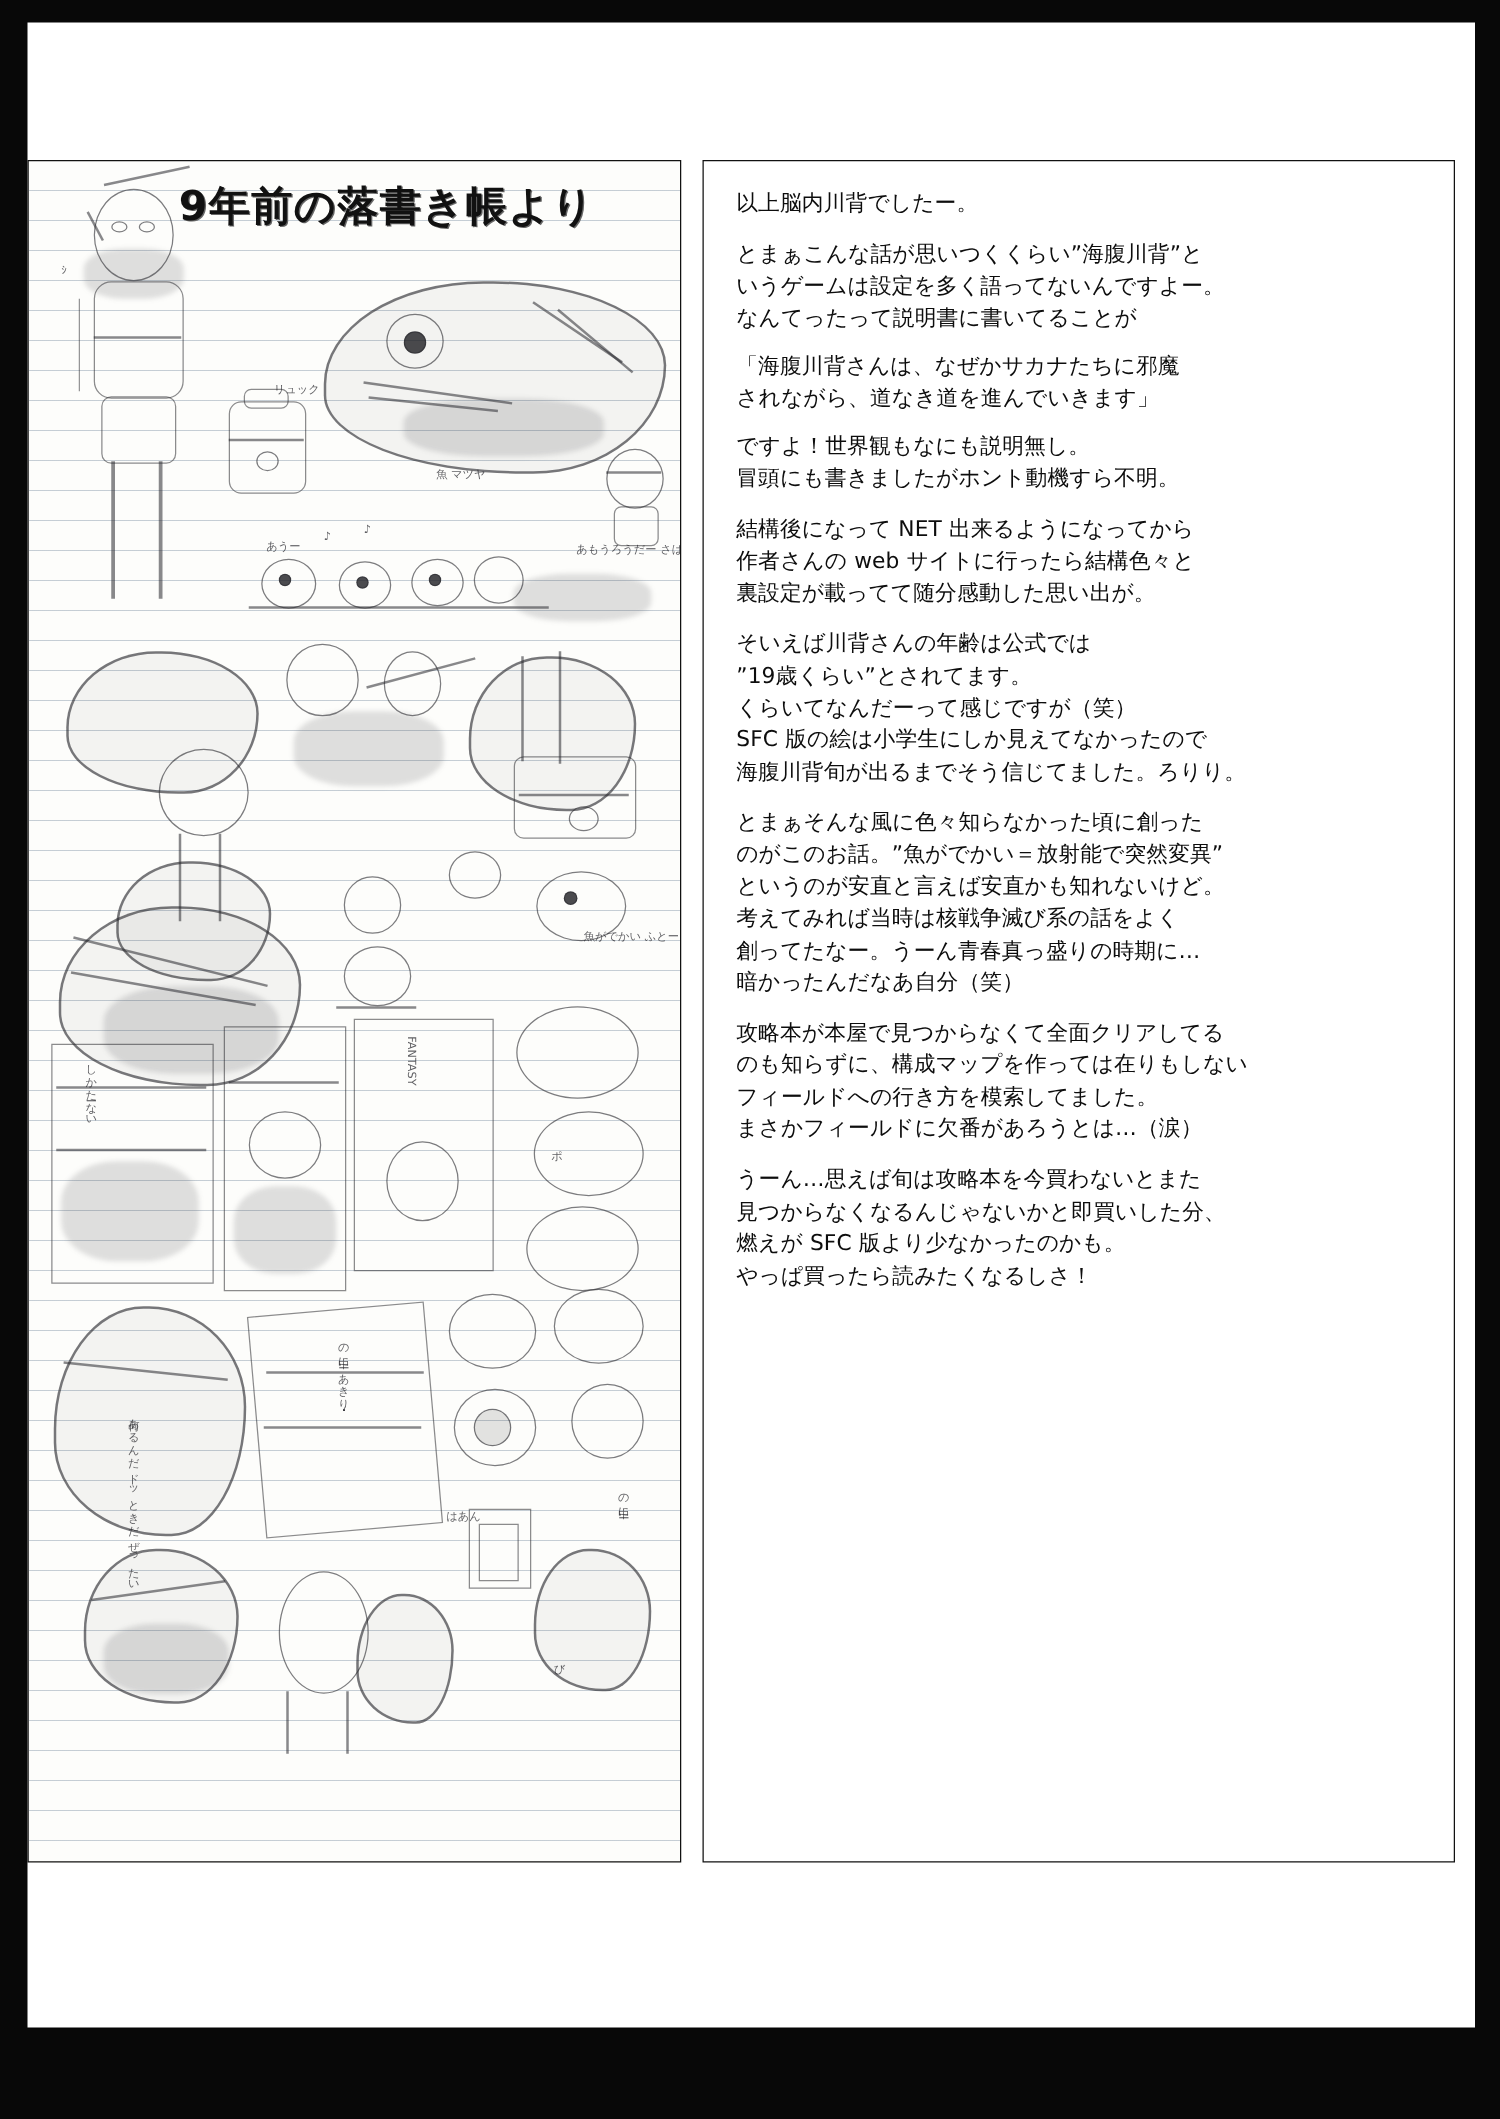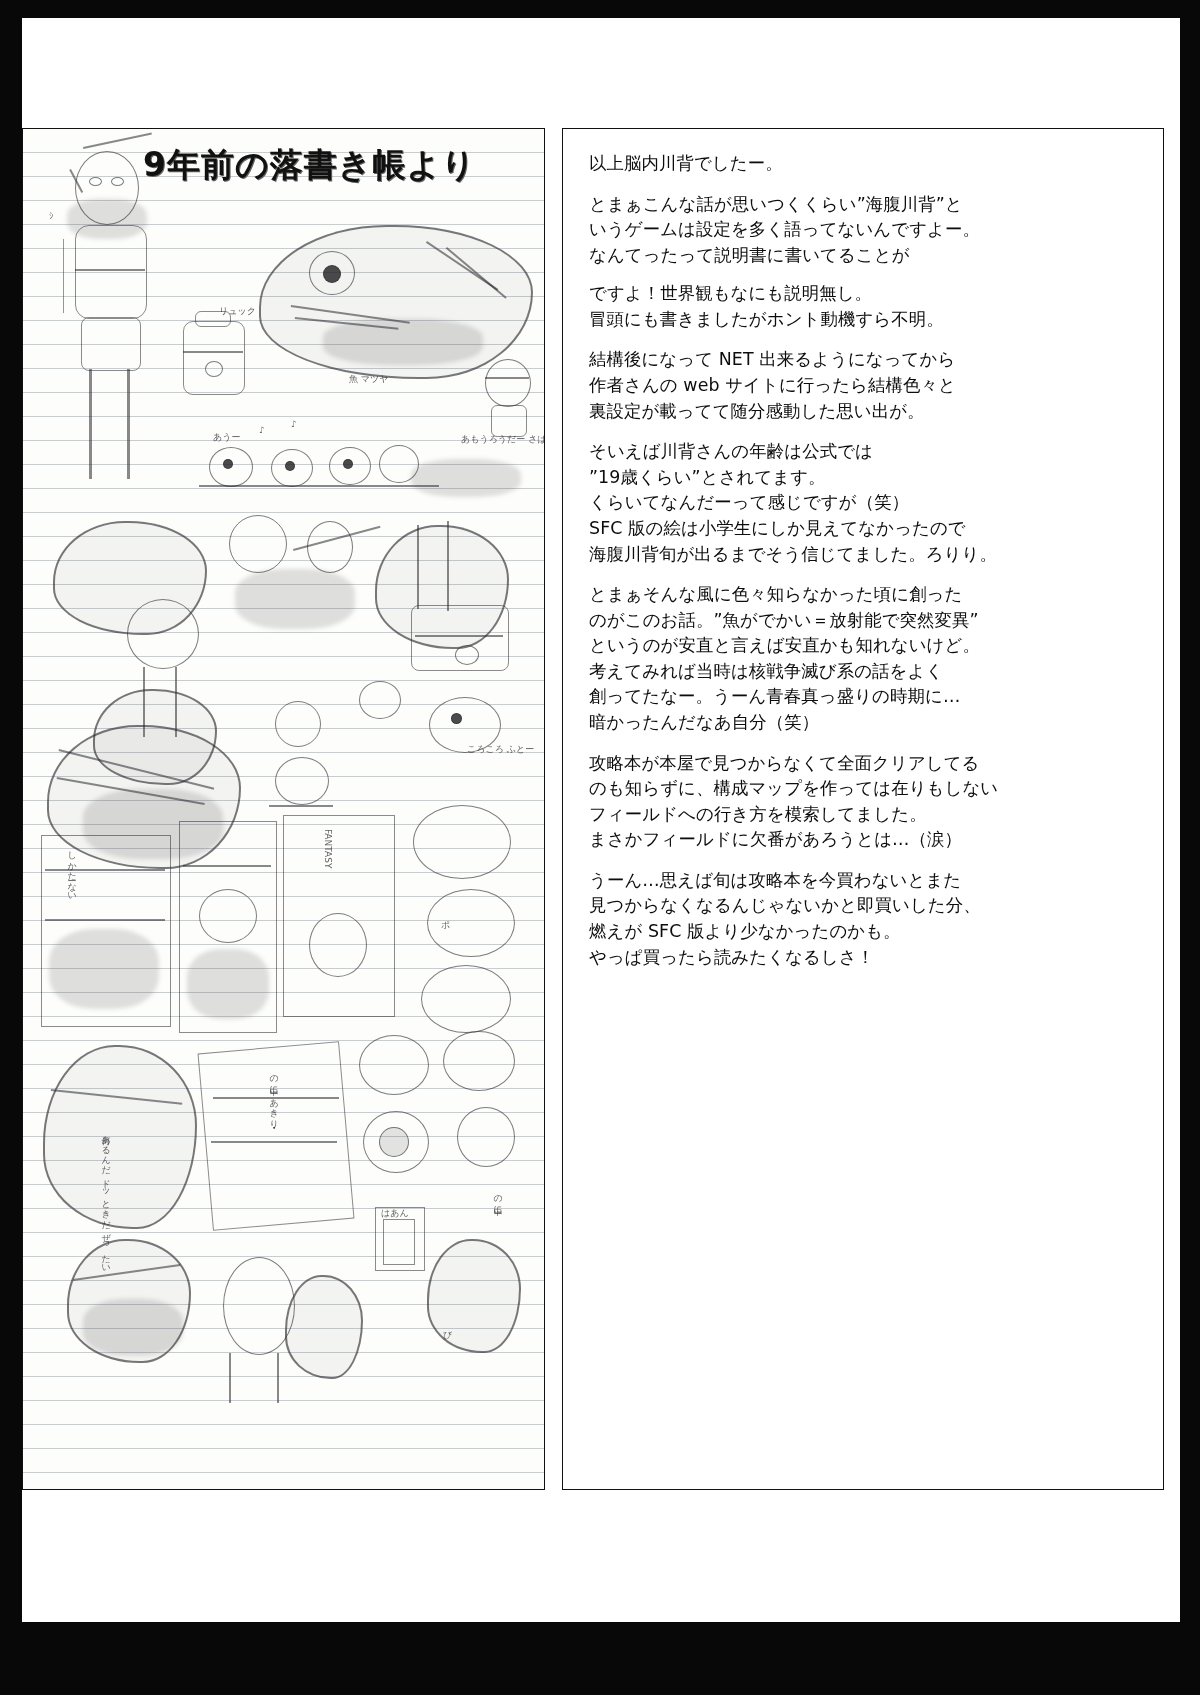--- a/index.html
+++ b/index.html
@@ -265,21 +265,21 @@
 
       <div class="sk-blob" style="left:24px; top:596px; width:190px; height:140px;"></div>
       <div class="sk-line" style="left:36px; top:620px; width:160px; height:2px; transform:rotate(14deg);"></div>
       <div class="sk-line" style="left:34px; top:648px; width:150px; height:2px; transform:rotate(10deg);"></div>
       <div class="sk-shade" style="left:60px; top:660px; width:140px; height:70px;"></div>
 
       <div class="sk-ell" style="left:252px; top:572px; width:44px; height:44px;"></div>
       <div class="sk-ell" style="left:336px; top:552px; width:40px; height:36px;"></div>
       <div class="sk-ell" style="left:406px; top:568px; width:70px; height:54px;"></div>
       <div class="sk-ell" style="left:428px; top:584px; width:9px; height:9px; background:rgba(30,30,35,.8);"></div>
-      <div class="sk-text" style="left:444px; top:614px;">ころころ ふとー</div>
+      <div class="sk-text" style="left:444px; top:614px;">魚がでかい ふとー</div>
       <div class="sk-ell" style="left:252px; top:628px; width:52px; height:46px;"></div>
       <div class="sk-line" style="left:246px; top:676px; width:64px; height:1.5px;"></div>
     </div>
 
     <div class="sketch">
       <div class="sk-rect" style="left:18px; top:706px; width:128px; height:190px;"></div>
       <div class="sk-line" style="left:22px; top:740px; width:120px; height:1.5px;"></div>
       <div class="sk-line" style="left:22px; top:790px; width:120px; height:1.5px;"></div>
       <div class="sk-text r" style="left:42px; top:716px;">しかたーない</div>
       <div class="sk-shade" style="left:26px; top:800px; width:110px; height:80px;"></div>
@@ -305,21 +305,21 @@
       <div class="sk-rect" style="left:182px; top:918px; width:140px; height:176px; transform:rotate(-5deg);"></div>
       <div class="sk-line" style="left:190px; top:968px; width:126px; height:1.5px;"></div>
       <div class="sk-line" style="left:188px; top:1012px; width:126px; height:1.5px;"></div>
       <div class="sk-text r" style="left:244px; top:940px;">の中にー あきり・・・</div>
 
       <div class="sk-ell" style="left:336px; top:906px; width:68px; height:58px;"></div>
       <div class="sk-ell" style="left:420px; top:902px; width:70px; height:58px;"></div>
       <div class="sk-ell" style="left:340px; top:982px; width:64px; height:60px;"></div>
       <div class="sk-ell" style="left:356px; top:998px; width:28px; height:28px; background:rgba(30,30,35,.12);"></div>
       <div class="sk-ell" style="left:434px; top:978px; width:56px; height:58px;"></div>
-      <div class="sk-text" style="left:358px; top:1078px;">はあん</div>
+      <div class="sk-text" style="left:334px; top:1078px;">はあん</div>
       <div class="sk-text r" style="left:468px; top:1060px;">の中にー</div>
 
       <div class="sk-rect" style="left:352px; top:1078px; width:48px; height:62px;"></div>
       <div class="sk-rect" style="left:360px; top:1090px; width:30px; height:44px;"></div>
       <div class="sk-blob" style="left:404px; top:1110px; width:90px; height:110px;"></div>
       <div class="sk-text" style="left:420px; top:1200px;">び</div>
 
       <div class="sk-blob" style="left:44px; top:1110px; width:120px; height:120px;"></div>
       <div class="sk-line" style="left:50px; top:1150px; width:108px; height:2px; transform:rotate(-8deg);"></div>
       <div class="sk-shade" style="left:60px; top:1170px; width:100px; height:56px;"></div>
@@ -329,20 +329,22 @@
       <div class="sk-blob" style="left:262px; top:1146px; width:74px; height:100px;"></div>
     </div>
   </div>
 
   <div id="text-column">
     <div id="text-inner">
       <p class="para">以上脳内川背でしたー。</p>
       <p class="para tight">とまぁこんな話が思いつくくらい”海腹川背”と
 いうゲームは設定を多く語ってないんですよー。
 なんてったって説明書に書いてることが</p>
+      <p class="para tight">「海腹川背さんは、なぜかサカナたちに邪魔
+されながら、道なき道を進んでいきます」</p>
       <p class="para">ですよ！世界観もなにも説明無し。
 冒頭にも書きましたがホント動機すら不明。</p>
       <p class="para">結構後になって NET 出来るようになってから
 作者さんの web サイトに行ったら結構色々と
 裏設定が載ってて随分感動した思い出が。</p>
       <p class="para">そいえば川背さんの年齢は公式では
 ”19歳くらい”とされてます。
 くらいてなんだーって感じですが（笑）
 SFC 版の絵は小学生にしか見えてなかったので
 海腹川背旬が出るまでそう信じてました。ろりり。</p>

